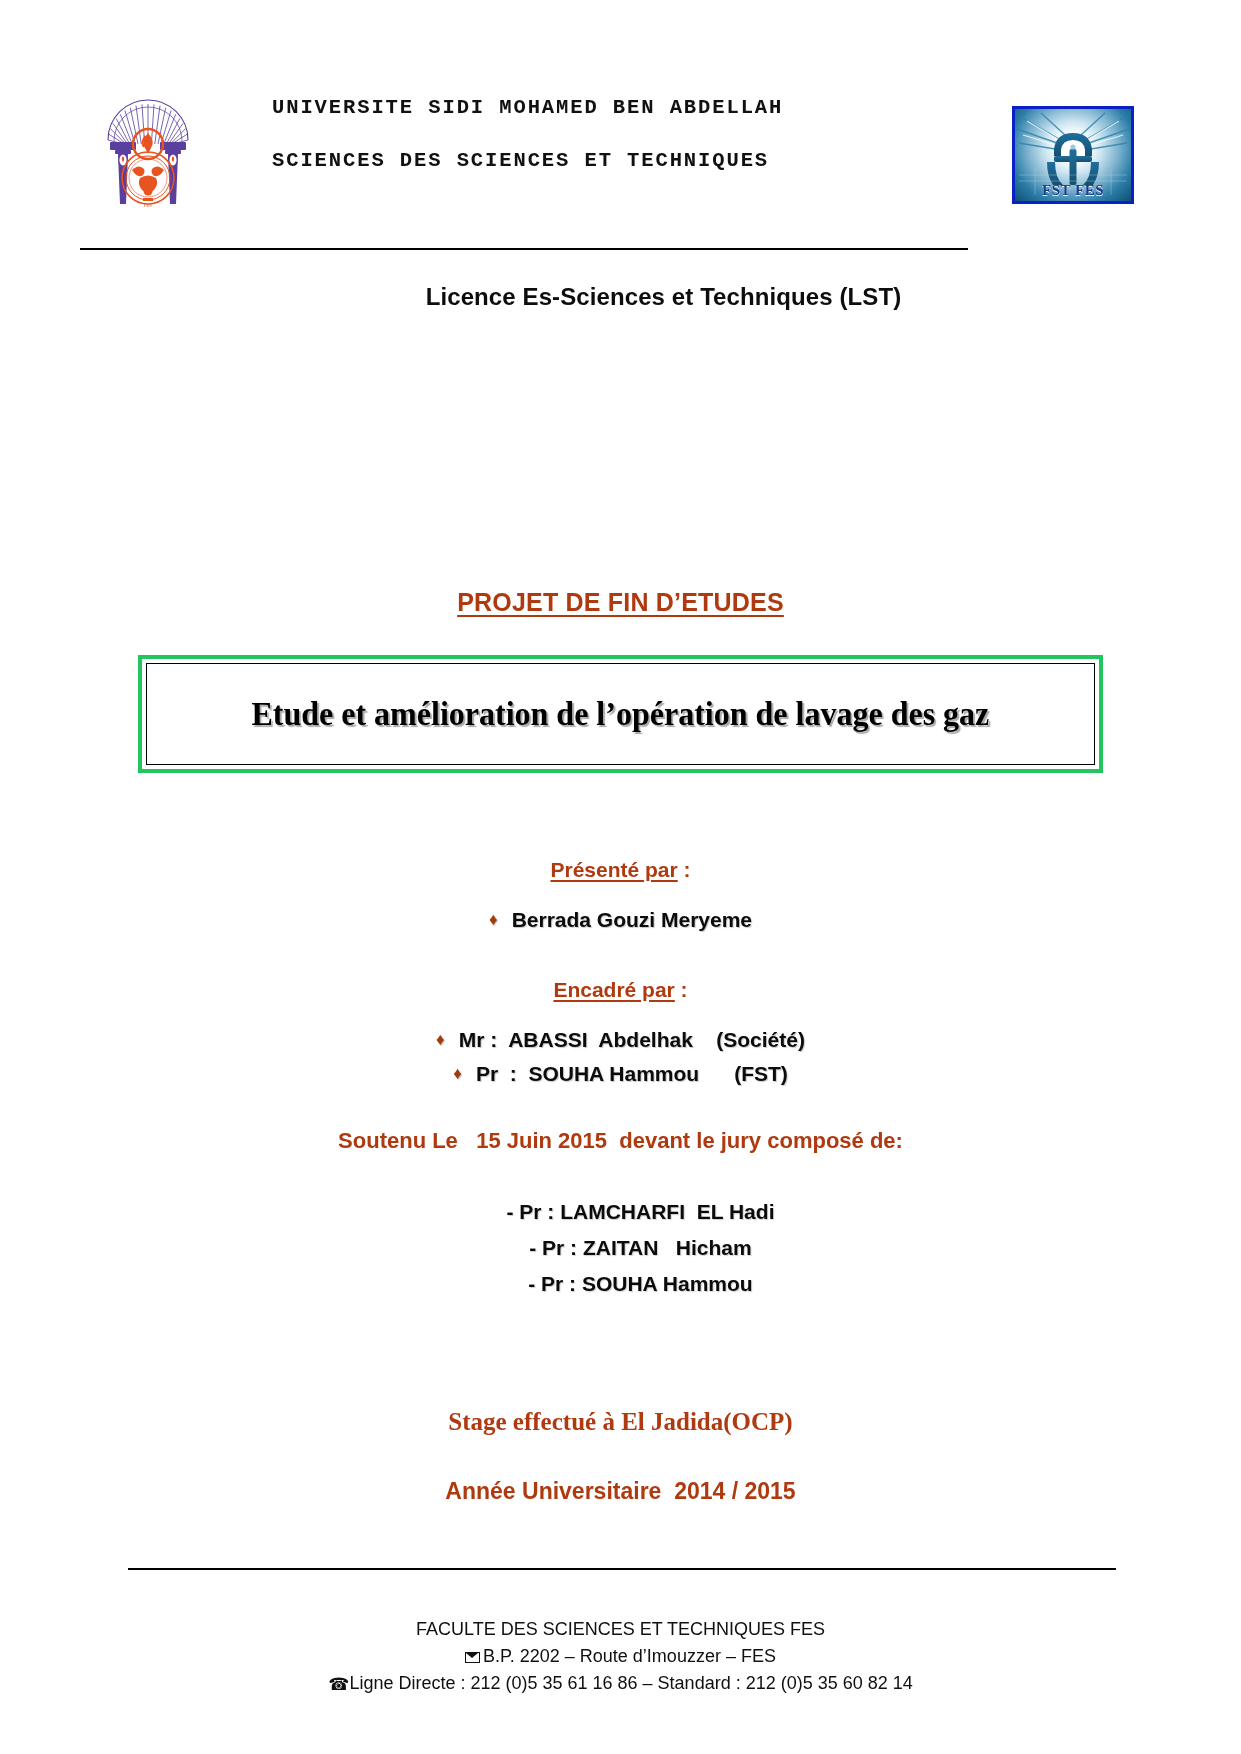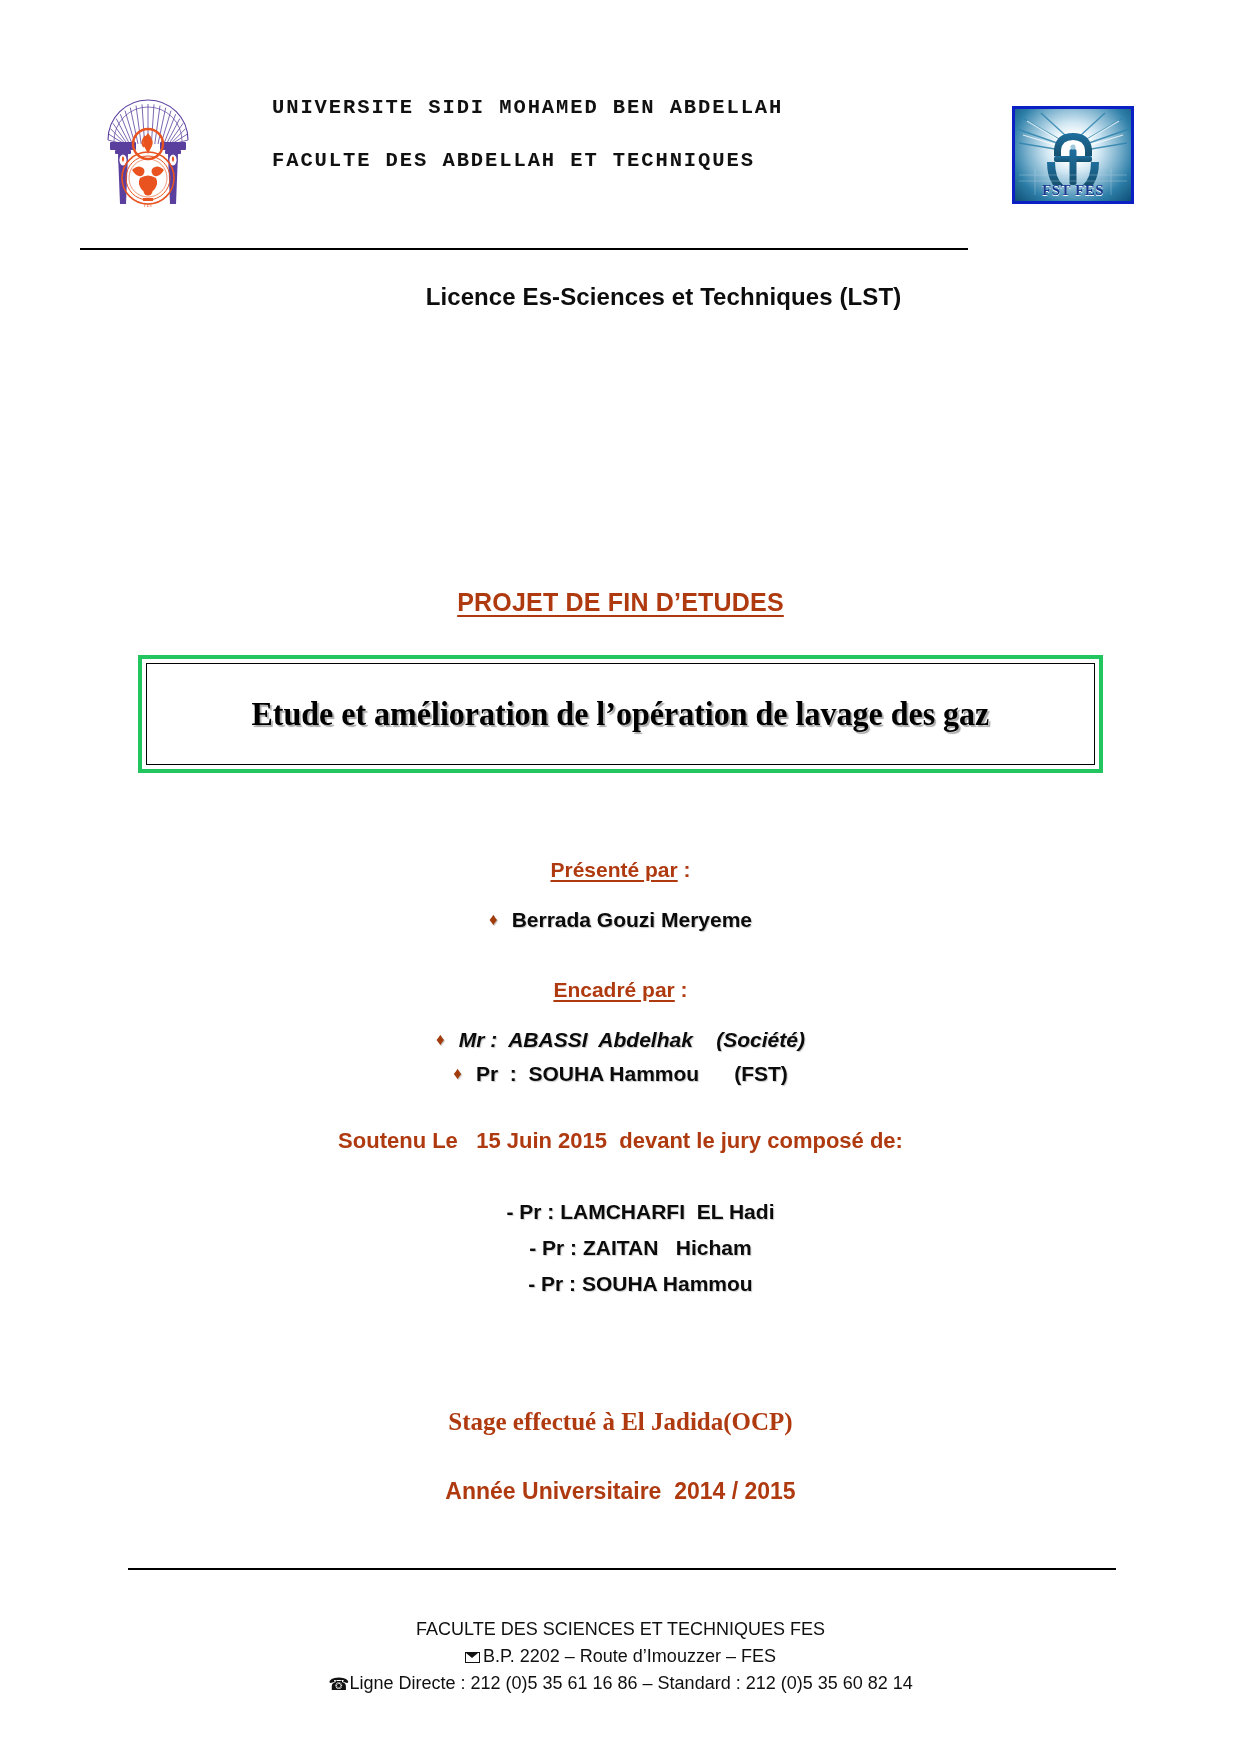--- a/index.html
+++ b/index.html
@@ -209,21 +209,21 @@
   .bullet {
     color: #a33c0d;
     font-size: 17px;
     margin-right: 14px;
     vertical-align: 2px;
   }
 
   .label-presente { top: 858px; }
   .row-student   { top: 908px; }
   .label-encadre { top: 978px; }
-  .row-sup1      { top: 1028px; font-style: italic; }
+  .row-sup1      { top: 1028px; }
   .row-sup2      { top: 1062px; }
 
   .soutenu {
     position: absolute;
     left: 0;
     top: 1128px;
     width: 1241px;
     text-align: center;
     font-size: 22px;
     font-weight: bold;
@@ -388,21 +388,21 @@
           <g fill="none" stroke="#e8531f" stroke-width="0.6">
             <circle cx="52" cy="92" r="19"></circle>
           </g>
           <text x="52" y="121" text-anchor="middle" font-size="4.5" fill="#e8531f" font-family="serif">FES</text>
         </g>
       </svg>
     </div>
 
     <div class="header-text">
       <div class="header-line l1">UNIVERSITE SIDI MOHAMED BEN ABDELLAH</div>
-      <div class="header-line l2">FACULTE DES ABDELLAH ET TECHNIQUES</div>
+      <div class="header-line l2">SCIENCES DES SCIENCES ET TECHNIQUES</div>
     </div>
 
     <div class="fst-logo">
       <svg class="fst-rays" viewBox="0 0 116 92" preserveAspectRatio="none" aria-hidden="true">
         <defs>
           <linearGradient id="gA" x1="0" y1="0" x2="0" y2="1">
             <stop offset="0%" stop-color="#1f6f9e"></stop>
             <stop offset="100%" stop-color="#15506f"></stop>
           </linearGradient>
         </defs>

